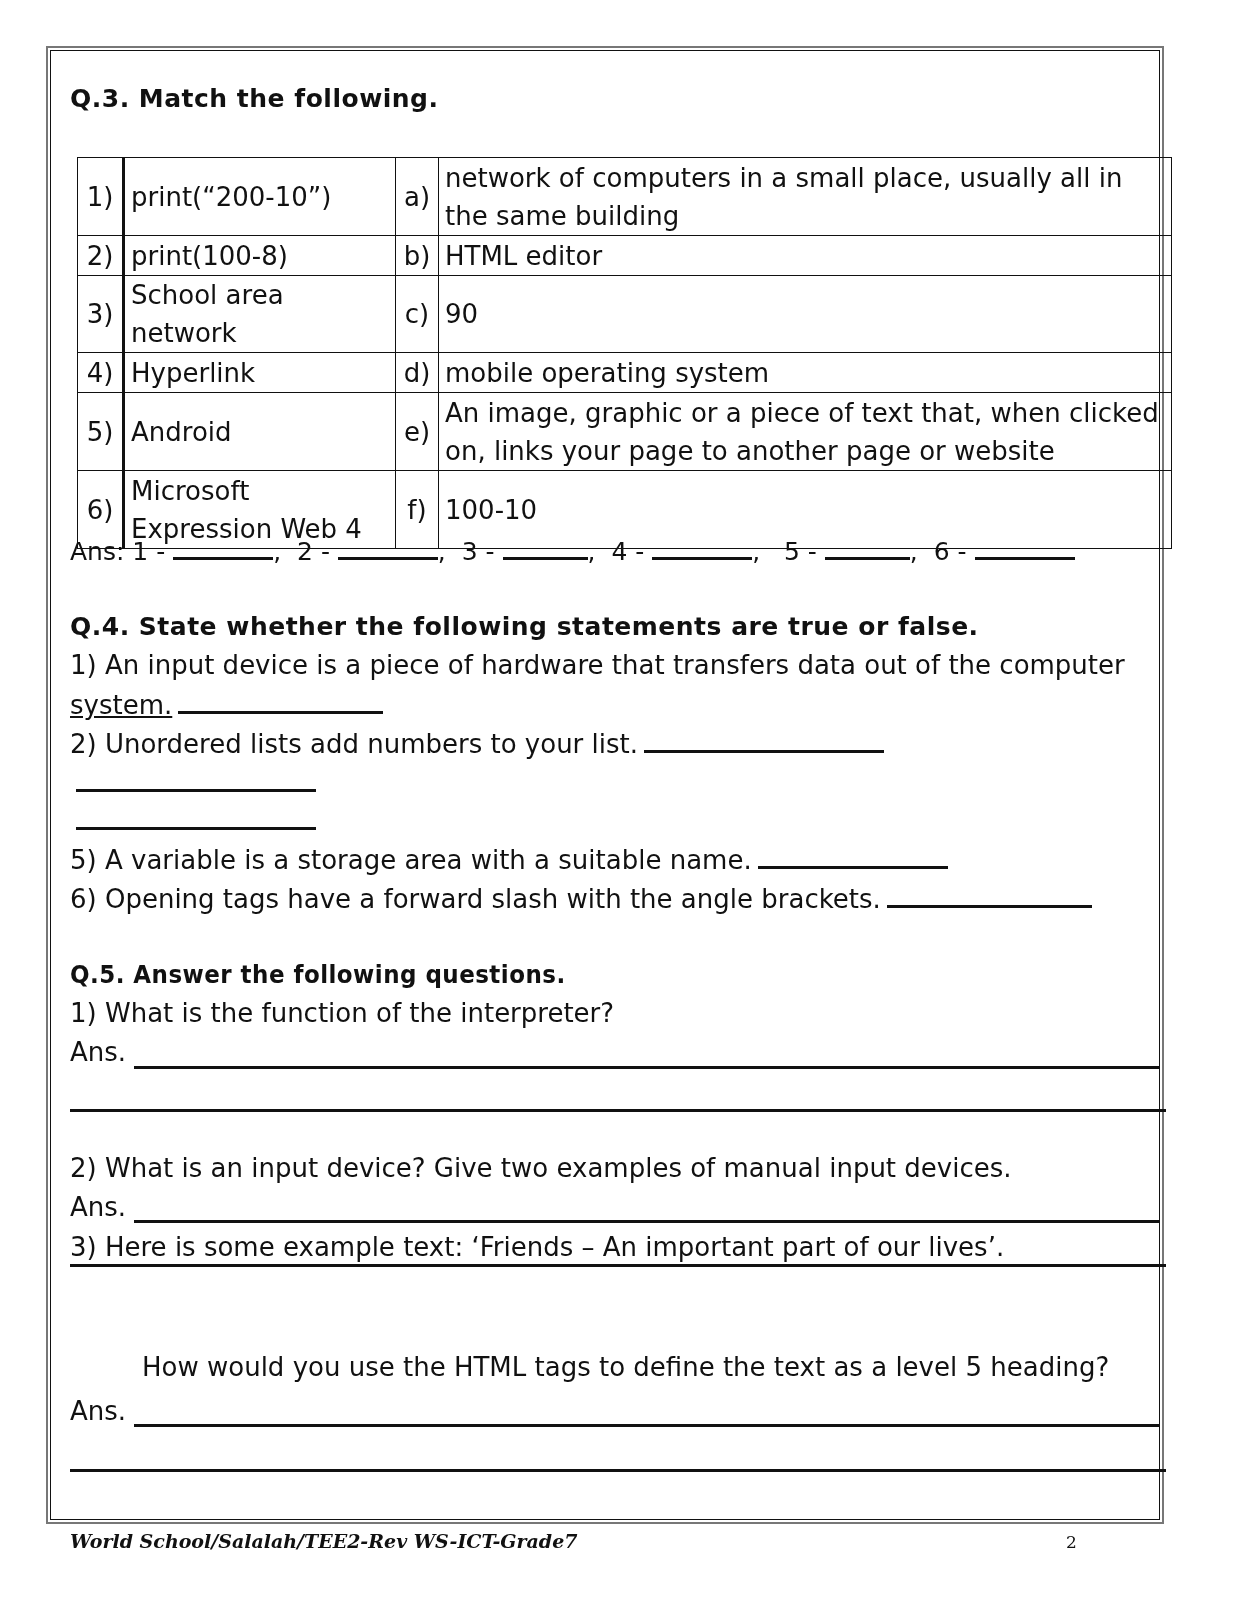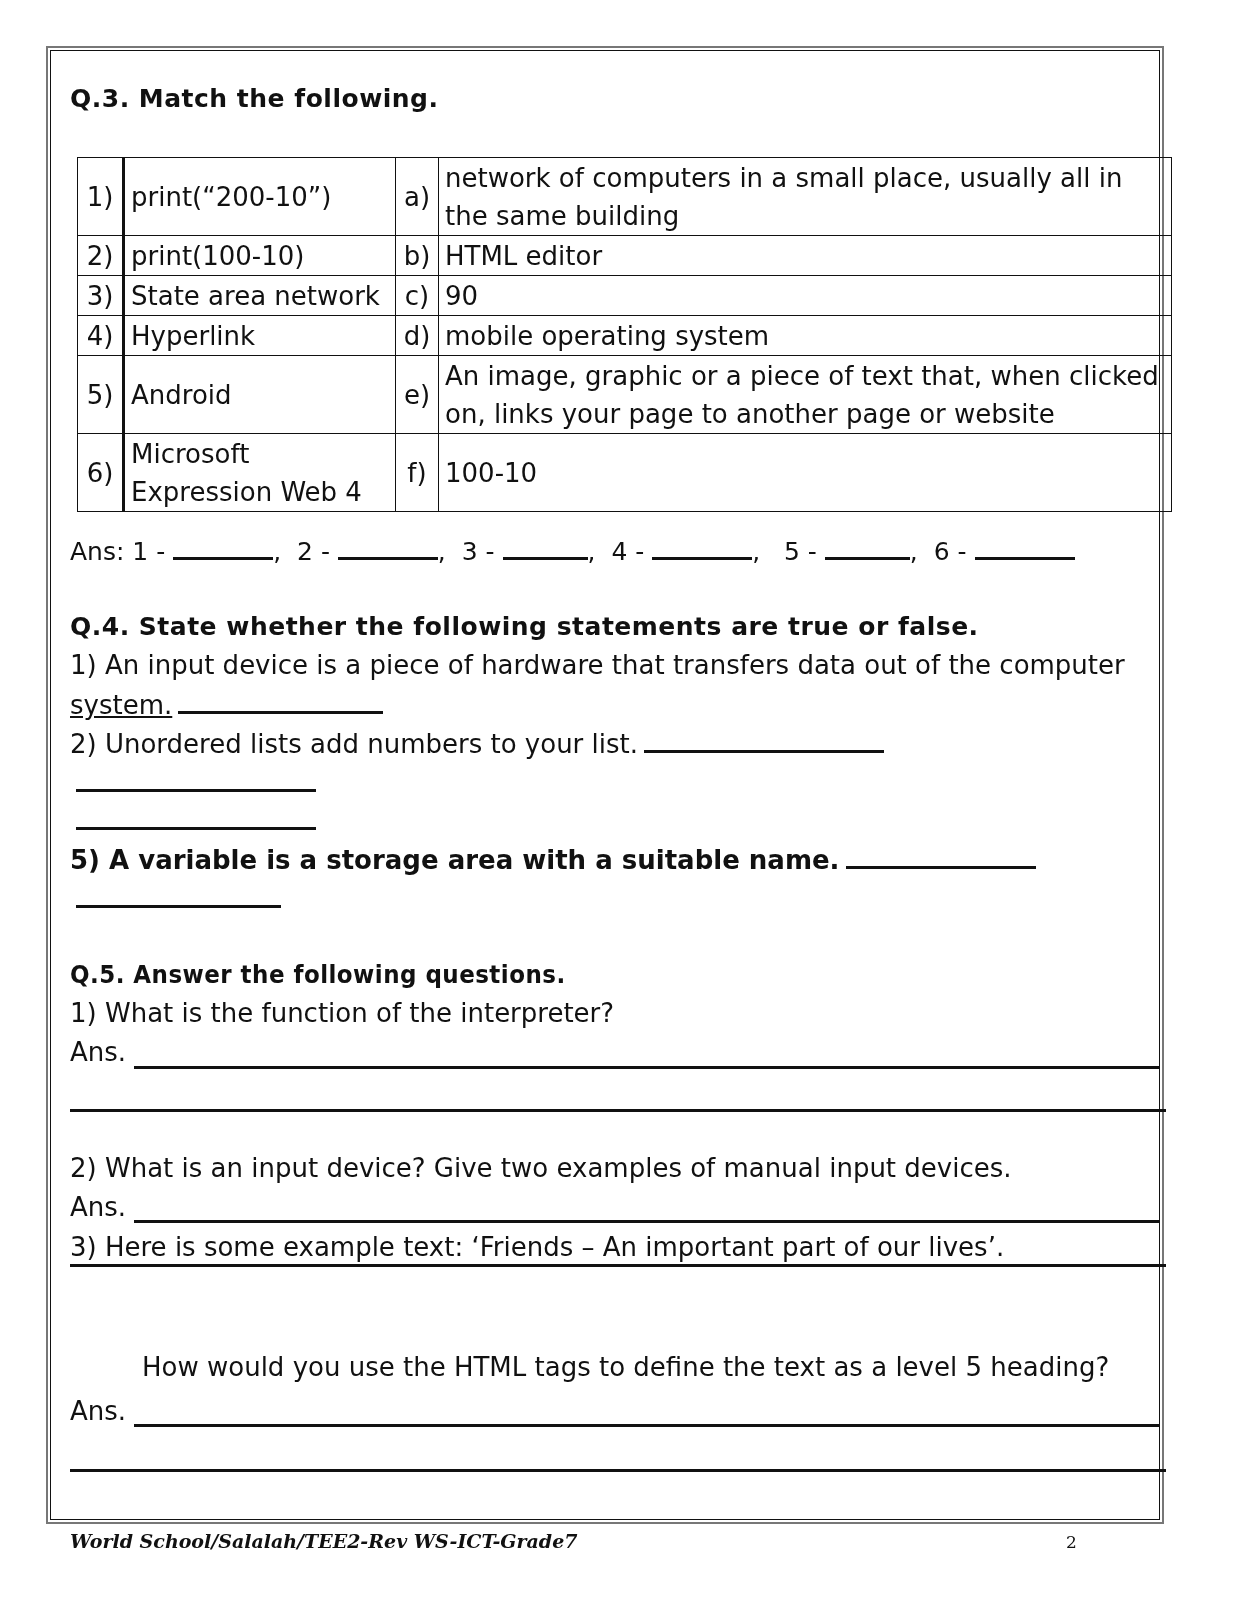--- a/index.html
+++ b/index.html
@@ -37,27 +37,27 @@
 <table class="match">
   <tbody>
       <tr style="height:78px;">
     <td class="num">1)</td>
     <td class="item">print(“200-10”)</td>
     <td class="letter">a)</td>
     <td>network of computers in a small place, usually all in the same building</td>
   </tr>
   <tr style="height:40px;">
     <td class="num">2)</td>
-    <td class="item">print(100-10)</td>
+    <td class="item">print(100-8)</td>
     <td class="letter">b)</td>
     <td>HTML editor</td>
   </tr>
   <tr style="height:40px;">
     <td class="num">3)</td>
-    <td class="item">State area network</td>
+    <td class="item">School area network</td>
     <td class="letter">c)</td>
     <td>90</td>
   </tr>
   <tr style="height:40px;">
     <td class="num">4)</td>
     <td class="item">Hyperlink</td>
     <td class="letter">d)</td>
     <td>mobile operating system</td>
   </tr>
   <tr style="height:78px;">
@@ -98,25 +98,25 @@
 </div>
 <div class="line" style="top:728px;">
   <span>2) Unordered lists add numbers to your list.</span><span class="blank" style="width:240px;"></span>
 </div>
 <div class="line" style="top:767px;">
   <span class="blank" style="width:240px;"></span>
 </div>
 <div class="line" style="top:805px;">
   <span class="blank" style="width:240px;"></span>
 </div>
-<div class="line" style="top:844px;font-weight:bold;">
+<div class="line" style="top:844px;">
   <span>5) A variable is a storage area with a suitable name.</span><span class="blank" style="width:190px;"></span>
 </div>
 <div class="line" style="top:883px;">
-  <span class="blank" style="width:205px;"></span>
+  <span>6) Opening tags have a forward slash with the angle brackets.</span><span class="blank" style="width:205px;"></span>
 </div>
 
 <div class="q-title condensed" style="top:960px;">Q.5. Answer the following questions.</div>
 <div class="line" style="top:998px;">1) What is the function of the interpreter?</div>
 <div class="line" style="top:1037px;">Ans.</div>
 <div class="rule" style="left:134px; width:1026px; top:1066px;"></div>
 <div class="rule" style="left:70px; width:1096px; top:1109px;"></div>
 
 <div class="line" style="top:1153px;">2) What is an input device? Give two examples of manual input devices.</div>
 <div class="line" style="top:1192px;">Ans.</div>

